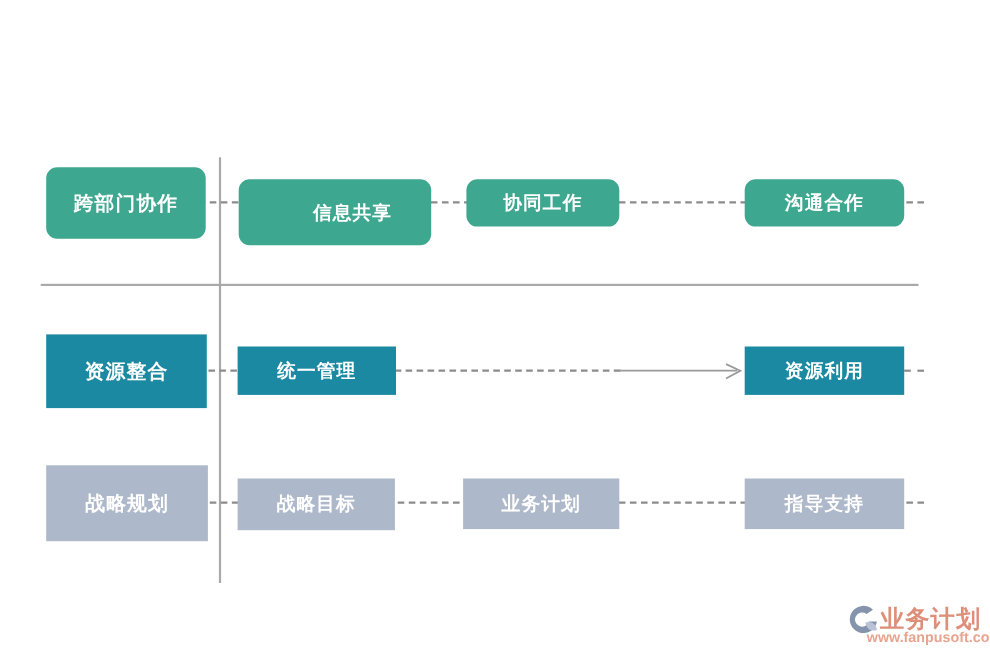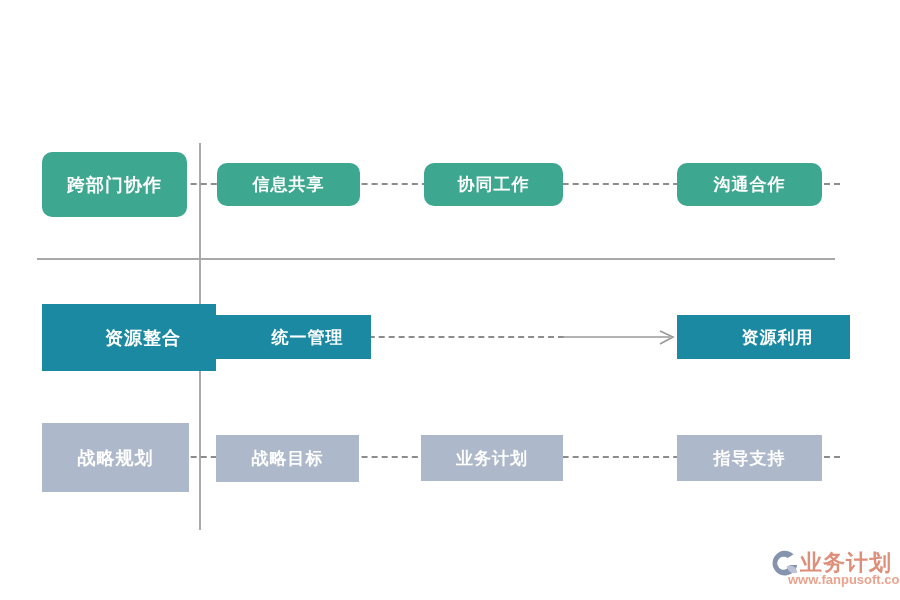--- a/index.html
+++ b/index.html
@@ -23,21 +23,21 @@
   }
   .dash{
     position:absolute;height:0;border-top:2px dashed var(--dash,#8c8c8c);z-index:1;
   }
   .node{
     position:absolute;display:flex;align-items:center;justify-content:center;
     color:#ffffff;font-weight:bold;font-size:17px;z-index:2;
     letter-spacing:1px;
   }
   .green{background:var(--green,#3ea78f);border-radius:10px;}
-  .teal{background:var(--teal,#1b89a1);border-radius:0;padding-left:28px;}
+  .teal{background:var(--teal,#1b89a1);border-radius:0;}
   .gray{background:var(--gray,#adb8ca);border-radius:0;}
   .big{font-size:18px;}
   .arrow{position:absolute;z-index:1;}
   .node-watermark{
     position:absolute;left:2px;top:4px;opacity:.55;z-index:3;pointer-events:none;
   }
   .wm{
     position:absolute;z-index:4;
   }
   .wm-brand{
@@ -58,40 +58,40 @@
 <div id="stage">
 
 
   <div class="vline"></div>
   <div class="hline"></div>
 
   <div class="dash" style="left:60px;top:183px;width:780px;"></div>
   <div class="node green big" style="left:42px;top:152px;width:145px;height:65px;">
     <span>跨部门协作</span>
   </div>
-  <div class="node green" style="left:217px;top:163px;width:143px;height:43px;">
+  <div class="node green" style="left:217px;top:163px;width:143px;height:60px;padding-left:32px;">
     <span>信息共享</span>
   </div>
   <div class="node green" style="left:677px;top:163px;width:145px;height:43px;">
     <span>沟通合作</span>
   </div>
   <div class="node green" style="left:424px;top:163px;width:139px;height:43px;">
     <span>协同工作</span>
   </div>
 
   <div class="dash" style="left:60px;top:336px;width:504px;"></div>
   <div class="dash" style="left:822px;top:336px;width:18px;"></div>
   <svg class="arrow" style="left:560px;top:329px;" width="120" height="17">
     <line x1="2" y1="8" x2="110" y2="8" stroke="#9a9a9a" stroke-width="1.6"></line>
     <polyline points="100,2 113,8 100,15" fill="none" stroke="#9a9a9a" stroke-width="1.6"></polyline>
   </svg>
   <div class="node teal big" style="left:42px;top:304px;width:146px;height:67px;">
     <span>资源整合</span>
   </div>
-  <div class="node teal" style="left:216px;top:315px;width:127px;height:44px;">
+  <div class="node teal" style="left:216px;top:315px;width:144px;height:44px;">
     <span>统一管理</span>
   </div>
   <div class="node teal" style="left:677px;top:315px;width:145px;height:44px;">
     <span>资源利用</span>
   </div>
 
   <div class="dash" style="left:60px;top:456px;width:780px;"></div>
   <div class="node gray big" style="left:42px;top:423px;width:147px;height:69px;">
     <span>战略规划</span>
   </div>

